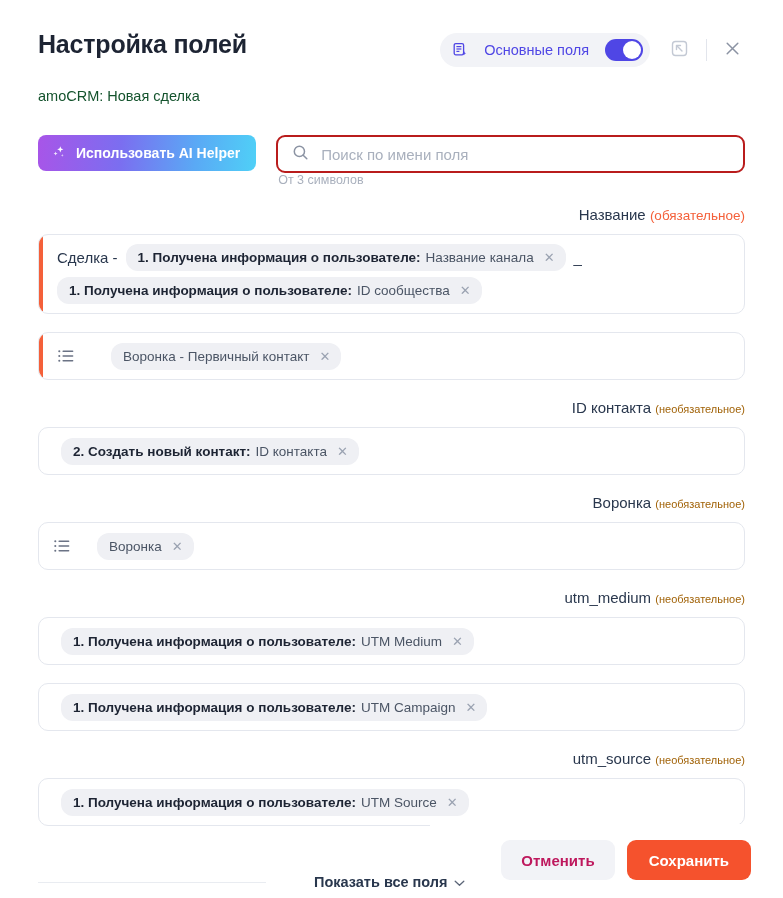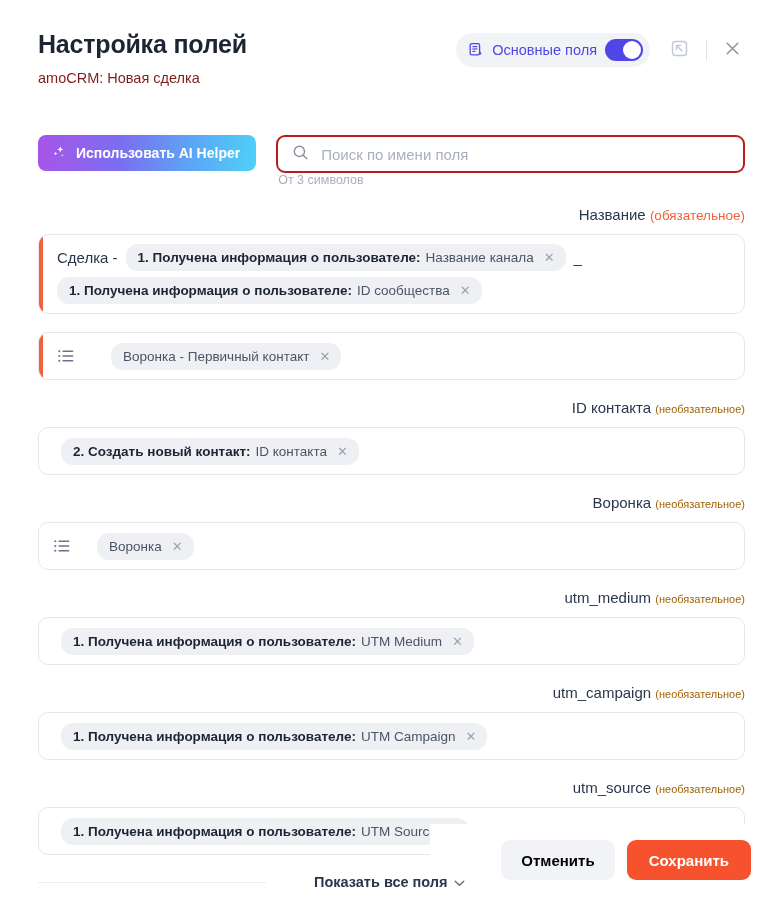--- a/index.html
+++ b/index.html
@@ -26,36 +26,36 @@
   }
   .title {
     font-size: 25px;
     font-weight: bold;
     color: #1d2433;
     letter-spacing: -0.2px;
     line-height: 32px;
   }
   .subtitle {
     font-size: 14.5px;
-    color: #7f1d1d;
-    margin-top: 9px;
+    color: #14532d;
+    margin-top: 27px;
     line-height: 18px;
   }
   .header-right {
     position: absolute;
     top: 33px;
     right: 34px;
     display: flex;
     align-items: center;
     gap: 0;
   }
   .pill-toggle {
     display: flex;
     align-items: center;
-    gap: 8px;
+    gap: 16px;
     background: #f2f3f7;
     border-radius: 20px;
     padding: 5px 7px 5px 12px;
     height: 34px;
   }
   .pill-icon { width: 16px; height: 16px; display: block; }
   .pill-label {
     font-size: 14.5px;
     color: #4f46e5;
     font-weight: normal;
@@ -252,21 +252,21 @@
   .btn {
     height: 40px;
     border: none;
     border-radius: 9px;
     font-size: 15px;
     font-weight: bold;
     font-family: "Liberation Sans", sans-serif;
     cursor: pointer;
     padding: 0 20px;
   }
-  .btn-cancel { background: #f2f3f7; color: #000000; }
+  .btn-cancel { background: #f2f3f7; color: #be185d; }
   .btn-save { background: #f5522d; color: #ffffff; padding: 0 22px; }
 
   
   .footer-mask {
     position: absolute;
     left: 430px; right: 0; bottom: 0;
     height: 74px;
     background: #ffffff;
   }
 </style>
@@ -435,24 +435,20 @@
       <div class="field-box">
         <span class="tag" style="margin-left:8px">
           <span class="tag-strong">1. Получена информация о пользователе:</span>
           <span class="tag-normal" style="margin-left:-4px">UTM Medium</span>
           <span class="tag-x">✕</span>
         </span>
       </div>
     </div>
 
     <div class="field">
-      <div class="field-label">
-        <span>utm_campaign</span>
-        <span class="opt">(необязательное)</span>
-      </div>
       <div class="field-box">
         <span class="tag" style="margin-left:8px">
           <span class="tag-strong">1. Получена информация о пользователе:</span>
           <span class="tag-normal" style="margin-left:-4px">UTM Campaign</span>
           <span class="tag-x">✕</span>
         </span>
       </div>
     </div>
 
     <div class="field">

